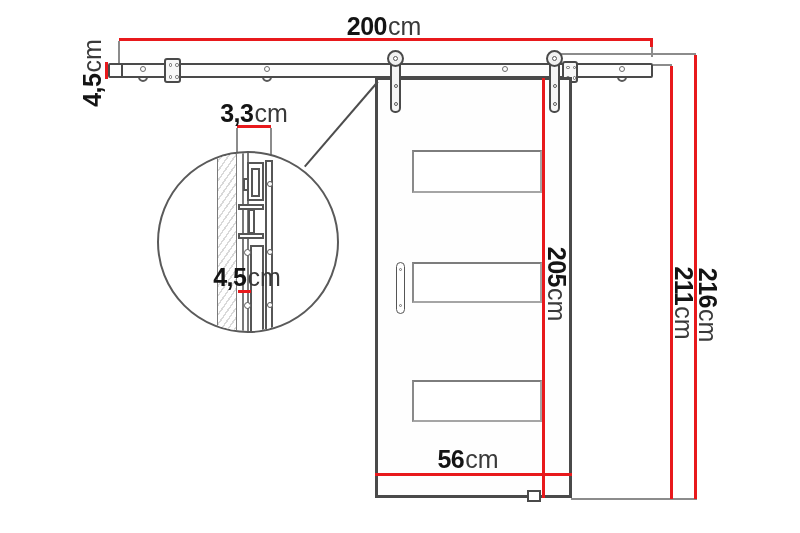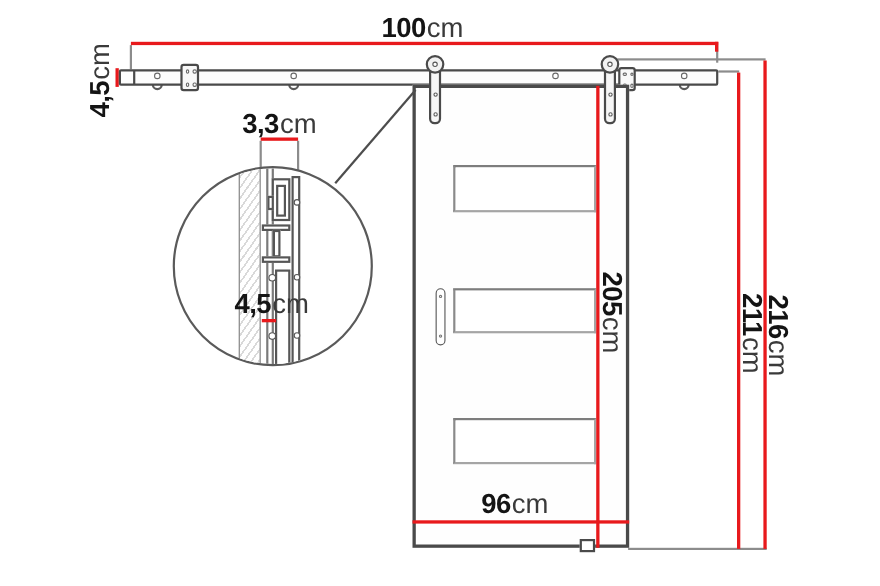--- a/index.html
+++ b/index.html
@@ -187,36 +187,36 @@
   <div class="red-v" style="left:650px;top:38px;height:9px;"></div>
   <div class="red-v" style="left:105px;top:62px;height:17px;"></div>
   <div class="red-h" style="left:237px;top:125px;width:34px;"></div>
   <div class="red-h" style="left:238px;top:290px;width:13px;z-index:21;"></div>
   <div class="red-v" style="left:542px;top:78px;height:420px;z-index:30;"></div>
   <div class="red-h" style="left:375px;top:473px;width:197px;z-index:30;"></div>
   <div class="red-v" style="left:670px;top:66px;height:433px;"></div>
   <div class="red-v" style="left:694px;top:55px;height:444px;"></div>
 
   <div class="label" style="left:384px;top:26px;">
-    <span class="val">100</span><span class="unit">cm</span>
+    <span class="val">200</span><span class="unit">cm</span>
   </div>
   <div class="label rotccw" style="left:92px;top:73px;">
     <span class="val">4,5</span><span class="unit">cm</span>
   </div>
   <div class="label" style="left:254px;top:113px;">
     <span class="val">3,3</span><span class="unit">cm</span>
   </div>
   <div class="label" style="left:247px;top:277px;z-index:22;">
     <span class="val">4,5</span><span class="unit">cm</span>
   </div>
   <div class="label rot90" style="left:556px;top:284px;">
     <span class="val">205</span><span class="unit">cm</span>
   </div>
   <div class="label" style="left:468px;top:459px;">
-    <span class="val">96</span><span class="unit">cm</span>
+    <span class="val">56</span><span class="unit">cm</span>
   </div>
   <div class="label rot90" style="left:683px;top:303px;">
     <span class="val">211</span><span class="unit">cm</span>
   </div>
   <div class="label rot90" style="left:707px;top:305px;">
     <span class="val">216</span><span class="unit">cm</span>
   </div>
 
 </div>
 

